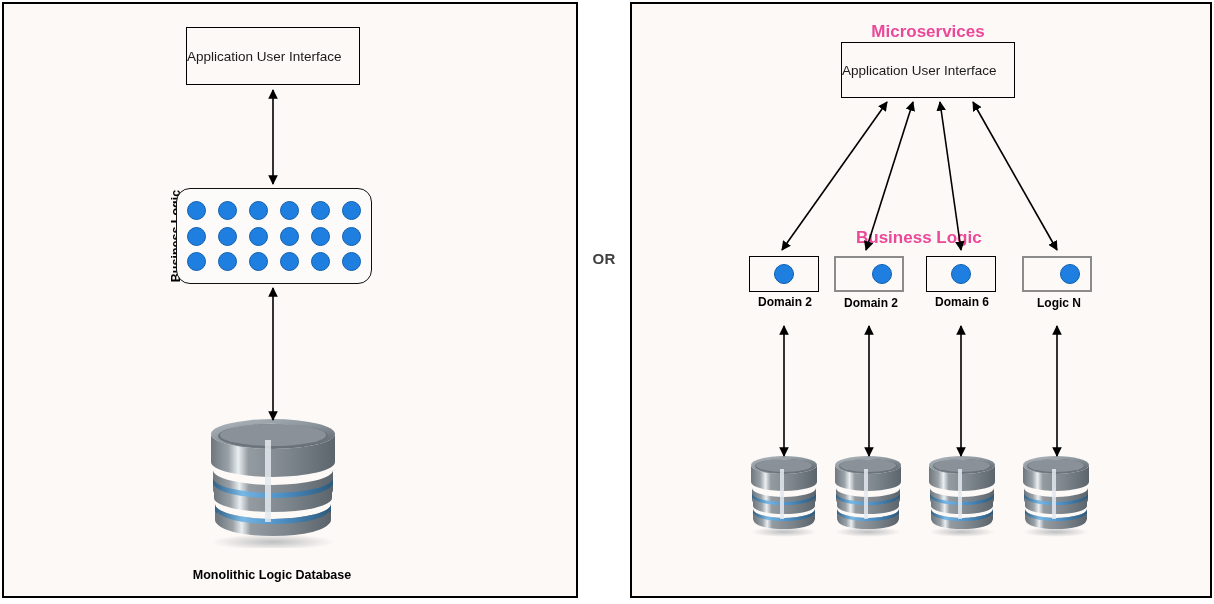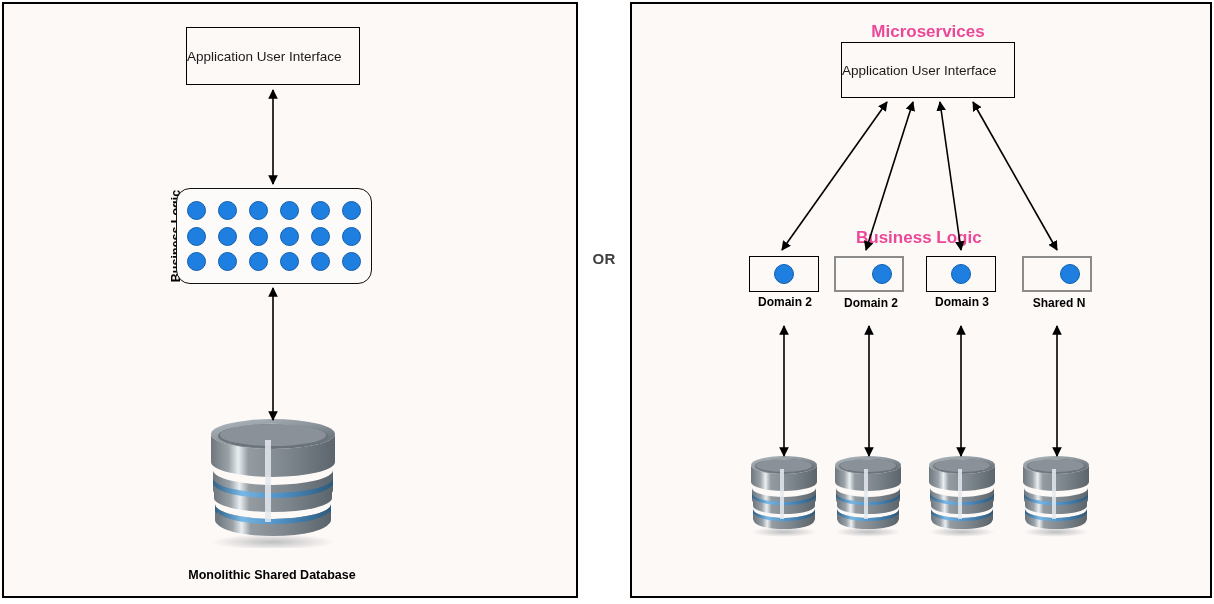--- a/index.html
+++ b/index.html
@@ -253,21 +253,21 @@
 
     <path d="M6 16 a62 15 0 0 0 124 0 v28 a62 15 0 0 1 -124 0 z" fill="url(#gBody)"></path>
     <ellipse cx="68" cy="16" rx="62" ry="15" fill="url(#gTop)"></ellipse>
     <ellipse cx="68" cy="18" rx="55" ry="12" fill="#6a727a"></ellipse>
     <ellipse cx="68" cy="17" rx="53" ry="11" fill="#8f979e" opacity="0.85"></ellipse>
     <path d="M24 11 a50 11 0 0 1 72 -3 a52 12 0 0 0 -72 3 z" fill="#ced5da" opacity="0.7"></path>
     <rect x="60" y="22" width="6" height="82" fill="#e3e9ed" opacity="0.85"></rect>
   </svg>
 
   <div class="caption" id="caption-mono">
-    <span>Monolithic Shared Database</span>
+    <span>Monolithic Logic Database</span>
   </div>
 
   <div class="or-label">
     <span>OR</span>
   </div>
 
   <div class="panel" id="panel-micro"></div>
 
   <div class="section-title" id="title-microservices">
     <span>Microservices</span>
@@ -284,25 +284,25 @@
   <div class="domain" id="domain-1">
     <span class="dot"></span>
     <span class="domain-label">Domain 2</span>
   </div>
   <div class="domain shadowed" id="domain-2">
     <span class="dot"></span>
     <span class="domain-label">Domain 2</span>
   </div>
   <div class="domain" id="domain-3">
     <span class="dot"></span>
-    <span class="domain-label">Domain 3</span>
+    <span class="domain-label">Domain 6</span>
   </div>
   <div class="domain shadowed" id="domain-n">
     <span class="dot"></span>
-    <span class="domain-label">Shared N</span>
+    <span class="domain-label">Logic N</span>
   </div>
 
   <svg class="db db-small" id="db-1" viewBox="0 0 74 82">
     <use href="#dbsmall"></use>
   </svg>
   <svg class="db db-small" id="db-2" viewBox="0 0 74 82">
     <use href="#dbsmall"></use>
   </svg>
   <svg class="db db-small" id="db-3" viewBox="0 0 74 82">
     <use href="#dbsmall"></use>

